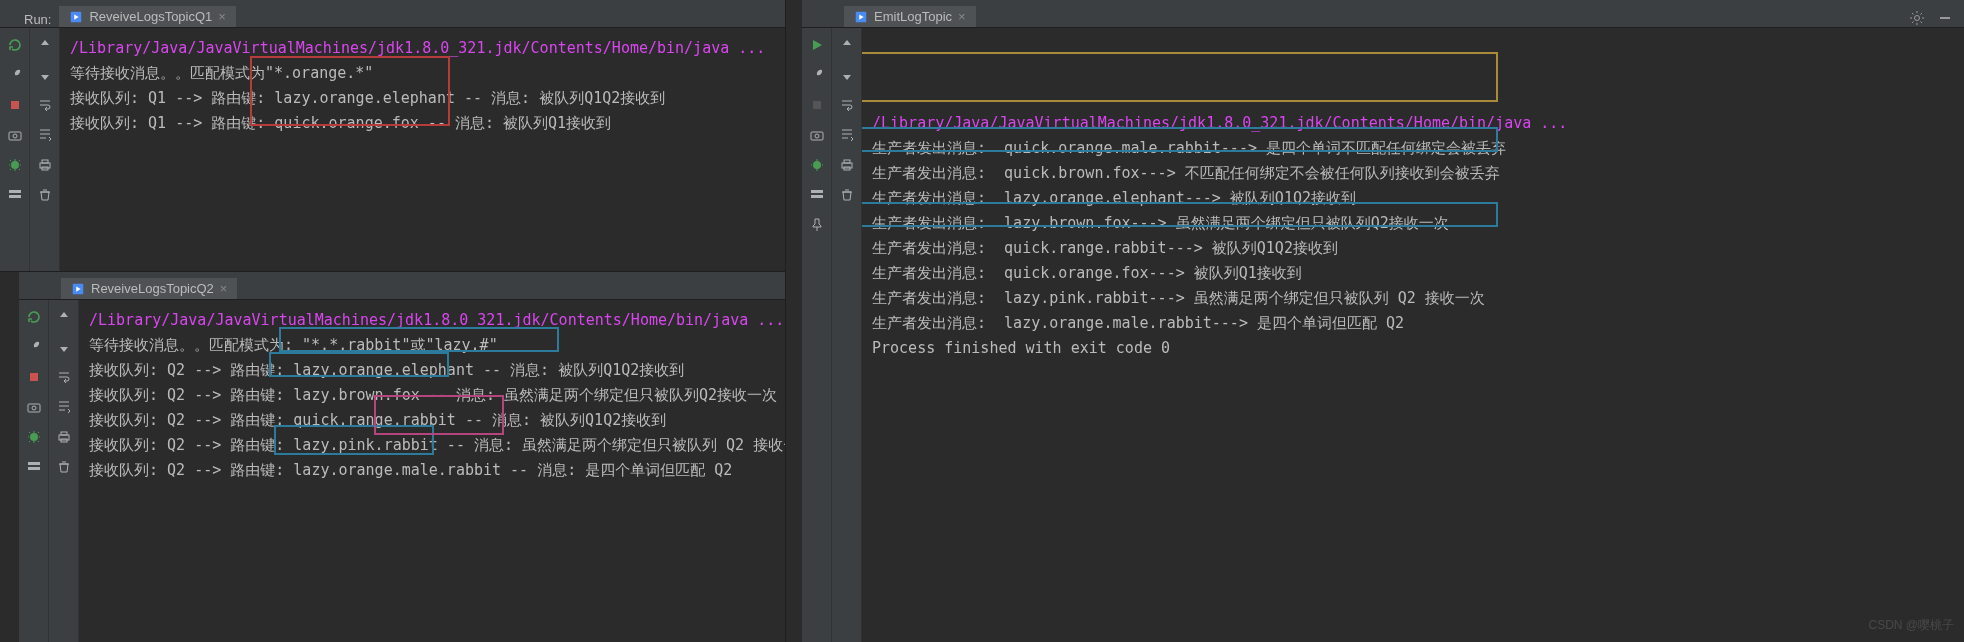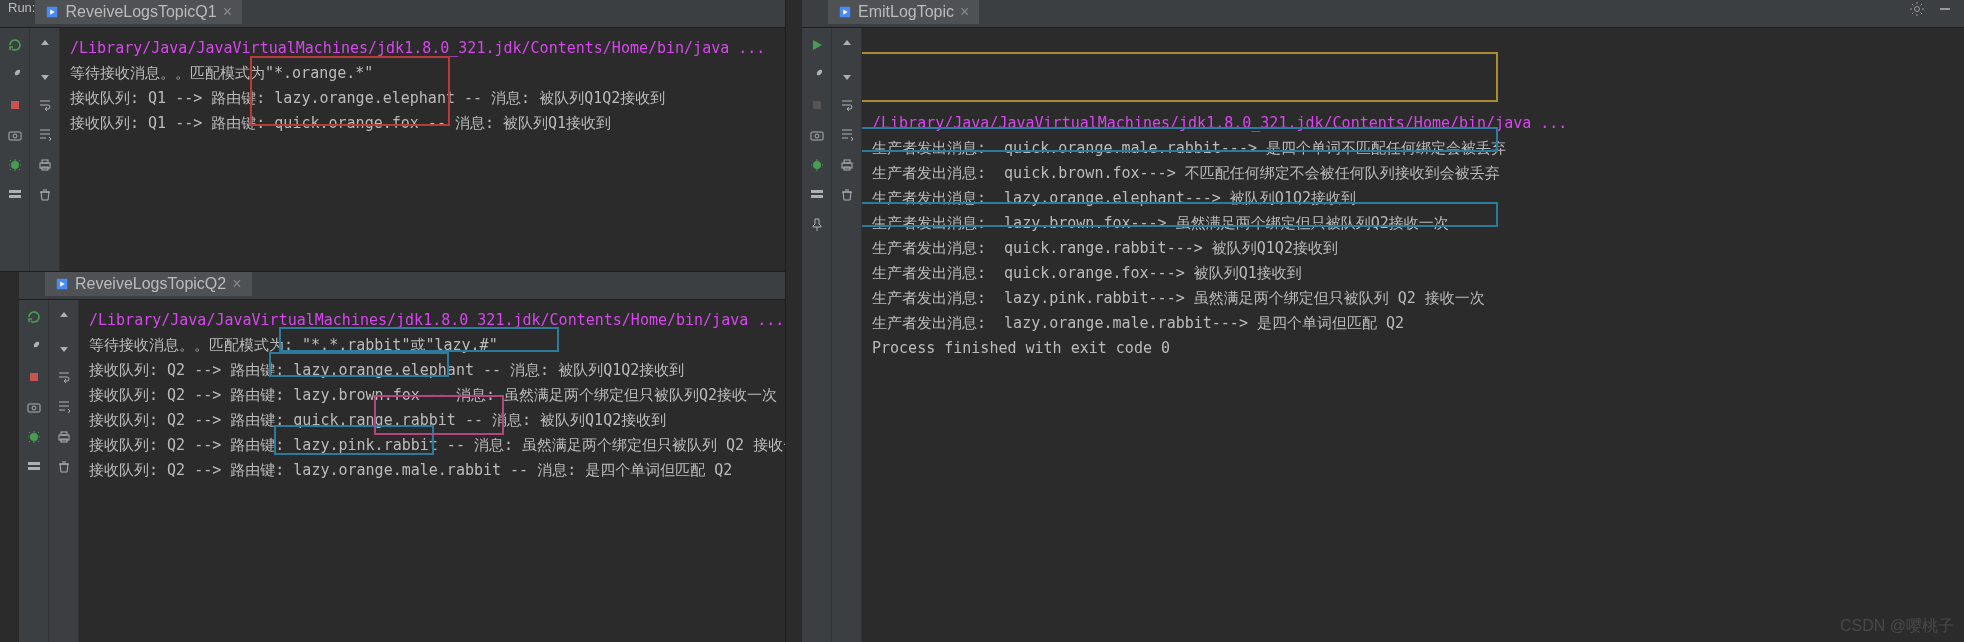--- a/index.html
+++ b/index.html
@@ -32,33 +32,33 @@
   }
   .panel.top-left { height: 272px; border-bottom: 1px solid #1e1e1e; }
   .panel.bot-left { flex: 1; margin-left: 19px; }
   .panel.right { flex: 1; }
 
   
   .tab-header {
     height: 28px;
     background: #3c3f41;
     display: flex;
-    align-items: flex-start;
+    align-items: flex-end;
     border-bottom: 1px solid #1e1e1e;
-    padding-left: 8px;
-    gap: 0;
+    padding-left: 24px;
+    gap: 8px;
     position: relative;
   }
   .run-label { color: #bbbbbb; font-family: sans-serif; font-size: 13px; }
   .tab {
     display: flex; align-items: center; gap: 6px;
     background: #4e5254;
     padding: 3px 10px;
     border-radius: 0;
-    font-family: sans-serif; font-size: 16px;
+    font-family: sans-serif; font-size: 13px;
     color: #bbbbbb;
     cursor: pointer;
   }
   .tab .file-icon { width: 14px; height: 14px; }
   .tab .close-x { color: #888; font-family: sans-serif; }
   .header-tools {
     margin-left: auto;
     display: flex; gap: 10px; padding-right: 10px; align-items: center;
   }
   .header-tools svg, .header-tools .glyph { color: #999; }
@@ -96,21 +96,21 @@
 
   
   .hl {
     position: absolute;
     border: 2px solid;
     pointer-events: none;
   }
   .watermark {
     position: absolute;
     right: 10px; bottom: 4px;
-    color: #666; font-size: 16px; font-family: sans-serif;
+    color: #666; font-size: 12px; font-family: sans-serif;
     opacity: .5;
   }
 </style>
 </head>
 <body>
 
 <div class="left-col">
 
   <div class="panel top-left">
     <div class="tab-header">

